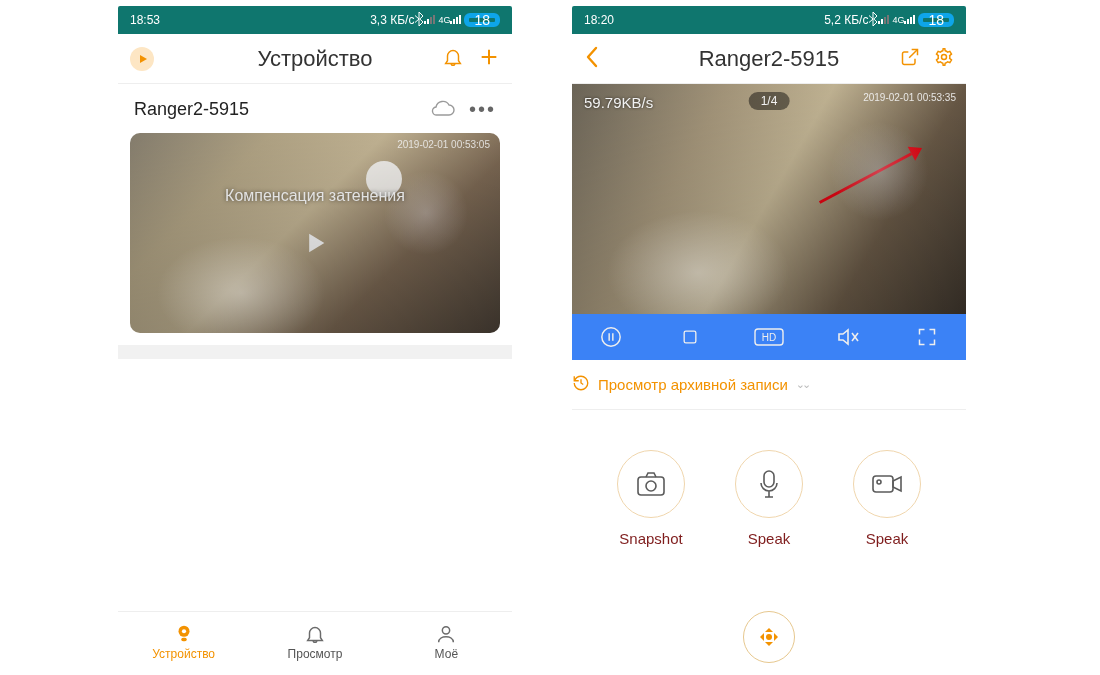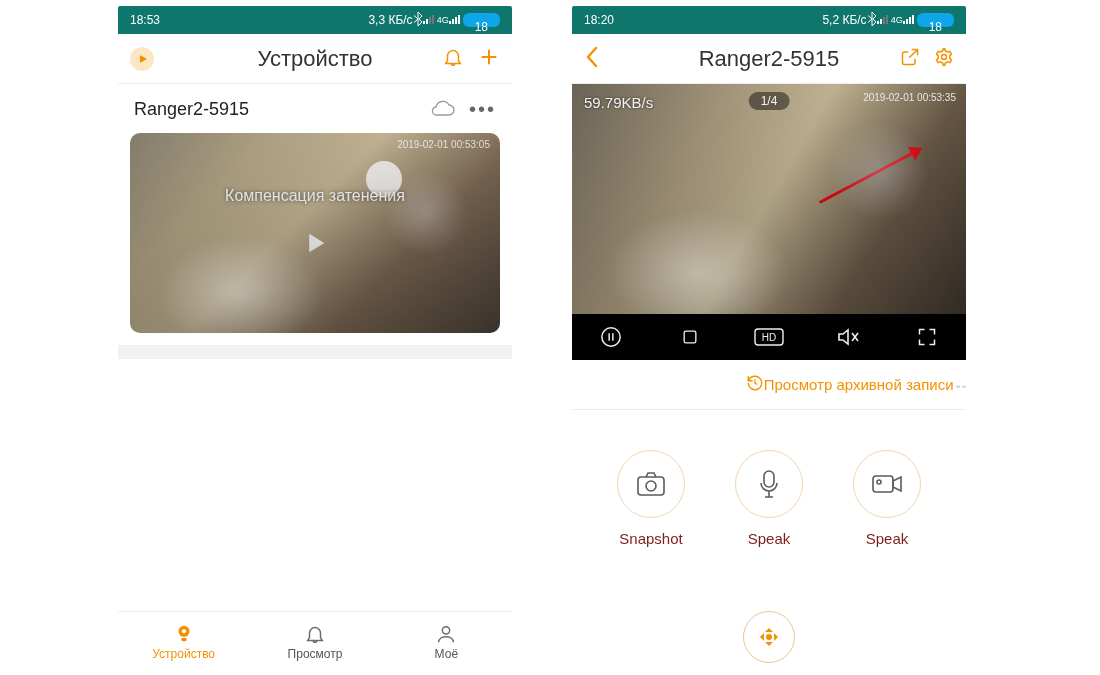--- a/index.html
+++ b/index.html
@@ -31,22 +31,22 @@
     color: #fff;
     display: flex;
     align-items: center;
     justify-content: space-between;
     padding: 0 12px;
     font-size: 12px;
     font-weight: 500;
   }
   .statusbar .right { display: flex; align-items: center; }
   .batt {
-    display:inline-flex; align-items:flex-start; gap:2px;
-    border:7px solid #0ea5e9; border-radius:6px; padding:0 5px; font-size:12px; height:14px;
+    display:inline-flex; align-items:center; gap:2px;
+    border:5px solid #0ea5e9; border-radius:6px; padding:0 5px; font-size:14px; height:14px;
   }
   
   .apphdr {
     height: 50px;
     display:flex;
     align-items:center;
     justify-content: space-between;
     padding: 0 12px;
     border-bottom: 1px solid #eee;
   }
@@ -133,26 +133,26 @@
     padding:2px 12px; border-radius:11px;
   }
   .live .ts2 {
     position:absolute; top:8px; right:10px; color:#fff; font-size:10px; opacity:0.9;
   }
   .arrow {
     position:absolute; top:80px; right:36px; transform:rotate(-28deg);
     pointer-events:none;
   }
   .ctrlbar {
-    height:46px; background:#000000; display:flex; align-items:center; justify-content:space-around;
+    height:46px; background:#3b82f6; display:flex; align-items:center; justify-content:space-around;
     color:#f1f1f1;
   }
   .ctrlbar .cbtn { width:40px; display:flex; align-items:center; justify-content:center; }
   .archive {
-    height:50px; display:flex; align-items:center; justify-content:flex-end; 
+    height:50px; display:flex; align-items:center; justify-content:flex-start; gap:8px;
     color:#f39200; font-size:15px; border-bottom:1px solid #eee;
   }
   .archive .chevs { color:#bbb; font-size:11px; letter-spacing:-3px; }
   .actions {
     display:flex; justify-content:space-around; padding:40px 20px 14px 20px;
   }
   .actionbtn {
     display:flex; flex-direction:column; align-items:center; gap:12px; color:#7f1d1d; font-size:15px;
   }
   .actionbtn .circ {

